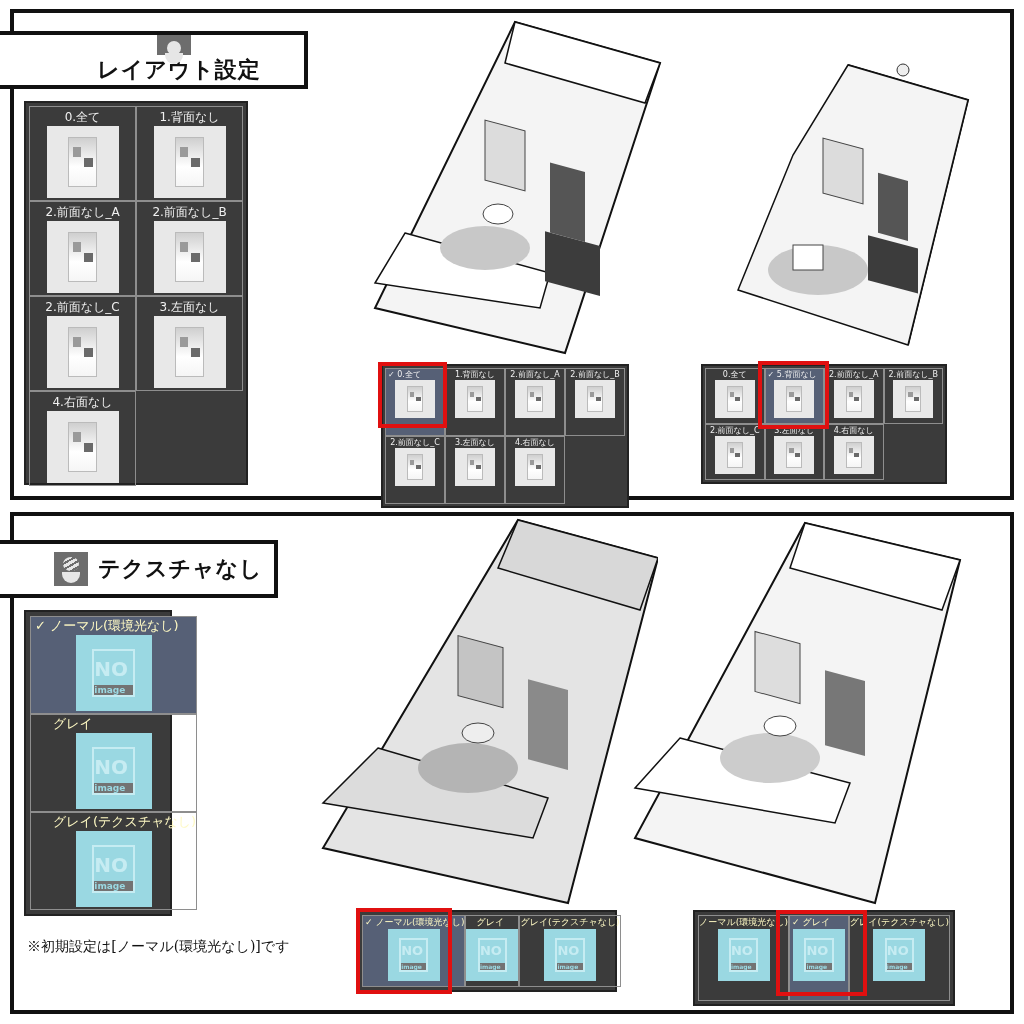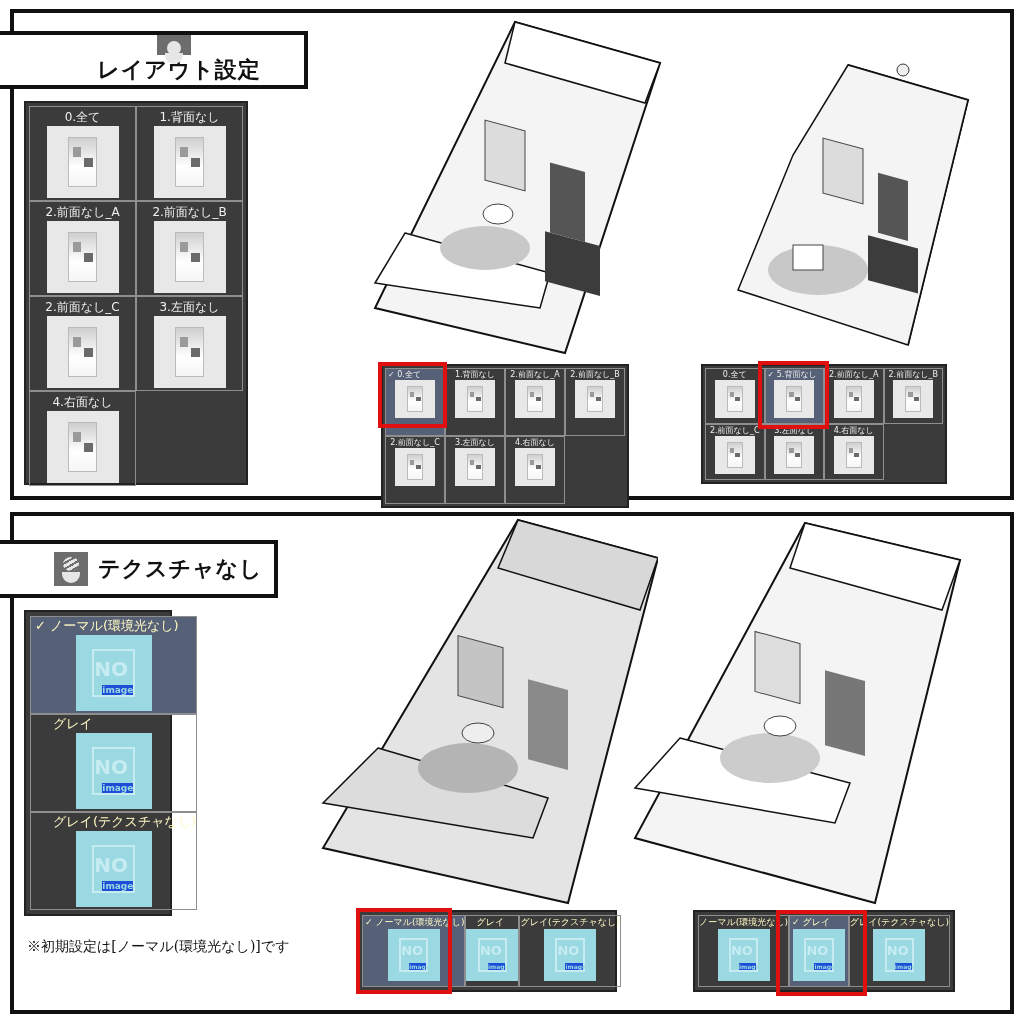--- a/index.html
+++ b/index.html
@@ -31,21 +31,21 @@
   .red-hl { position: absolute; border: 4px solid #e01010; }
 
   
   .mat-panel { position: absolute; background: #3b3b3b; border: 2px solid #222; }
   .mat-cell { border: 1px solid #8e8e8e; position: relative; }
   .mat-cell.selected { background: #566076; }
   .mat-cell .lbl { color: #fef9c3; font-size: 13px; white-space: nowrap; overflow: hidden; }
   .noimg { background: #9ad8e2; margin: 0 auto; position: relative; }
   .noimg .inner { position: absolute; left: 22%; top: 18%; width: 56%; height: 64%; border: 2px solid #c6ecf2; text-align: left; }
   .noimg .no { color: #c6ecf2; font-weight: bold; font-family: "DejaVu Sans", sans-serif; }
-  .noimg .im { position: absolute; left: 8px; right: 0; bottom: 0; background: #1d4ed8; color: #9ad8e2; font-weight: bold; font-size: 9px; }
+  .noimg .im { position: absolute; left: 0; right: 0; bottom: 0; background: #737373; color: #9ad8e2; font-weight: bold; font-size: 9px; }
   .note { position: absolute; left: 27px; top: 938px; font-family: "DejaVu Serif", serif; font-weight: normal; font-size: 14px; color: #111; }
 
   
   .render { position: absolute; }
   .render svg { width: 100%; height: 100%; }
 </style>
 </head>
 <body>
 
 <div class="frame top"></div>
@@ -313,21 +313,21 @@
     <polygon points="175,5 330,42 245,385 5,320" fill="#f4f4f4" stroke="#111" stroke-width="2"></polygon>
     <polygon points="175,5 330,42 312,92 160,50" fill="#fff" stroke="#111" stroke-width="1.5"></polygon>
     <polygon points="50,220 220,265 205,305 5,270" fill="#fff" stroke="#111" stroke-width="1.5"></polygon>
     <rect x="125" y="80" width="45" height="60" fill="#ddd" stroke="#444" transform="skewY(15)"></rect>
     <rect x="195" y="100" width="40" height="75" fill="#777" transform="skewY(15)"></rect>
     <ellipse cx="140" cy="240" rx="50" ry="25" fill="#ccc"></ellipse>
     <ellipse cx="150" cy="208" rx="16" ry="10" fill="#fff" stroke="#444"></ellipse>
   </svg>
 </div>
 
-<div class="mat-panel" style="left:693px;top:910px;width:262px;height:82px;padding:3px;display:grid;grid-template-columns:1fr 1fr 1fr;">
+<div class="mat-panel" style="left:693px;top:910px;width:262px;height:96px;padding:3px;display:grid;grid-template-columns:1fr 1fr 1fr;">
   <div class="mat-cell">
       <div class="lbl" style="font-size:9px;text-align:right;">ノーマル(環境光なし)</div>
       <div class="noimg" style="width:52px;height:52px;">
         <div class="inner">
           <div class="no" style="font-size:13px;margin-top:3px;">NO</div>
           <div class="im" style="font-size:6px;">image</div>
         </div>
       </div>
     </div>
   <div class="mat-cell selected">

